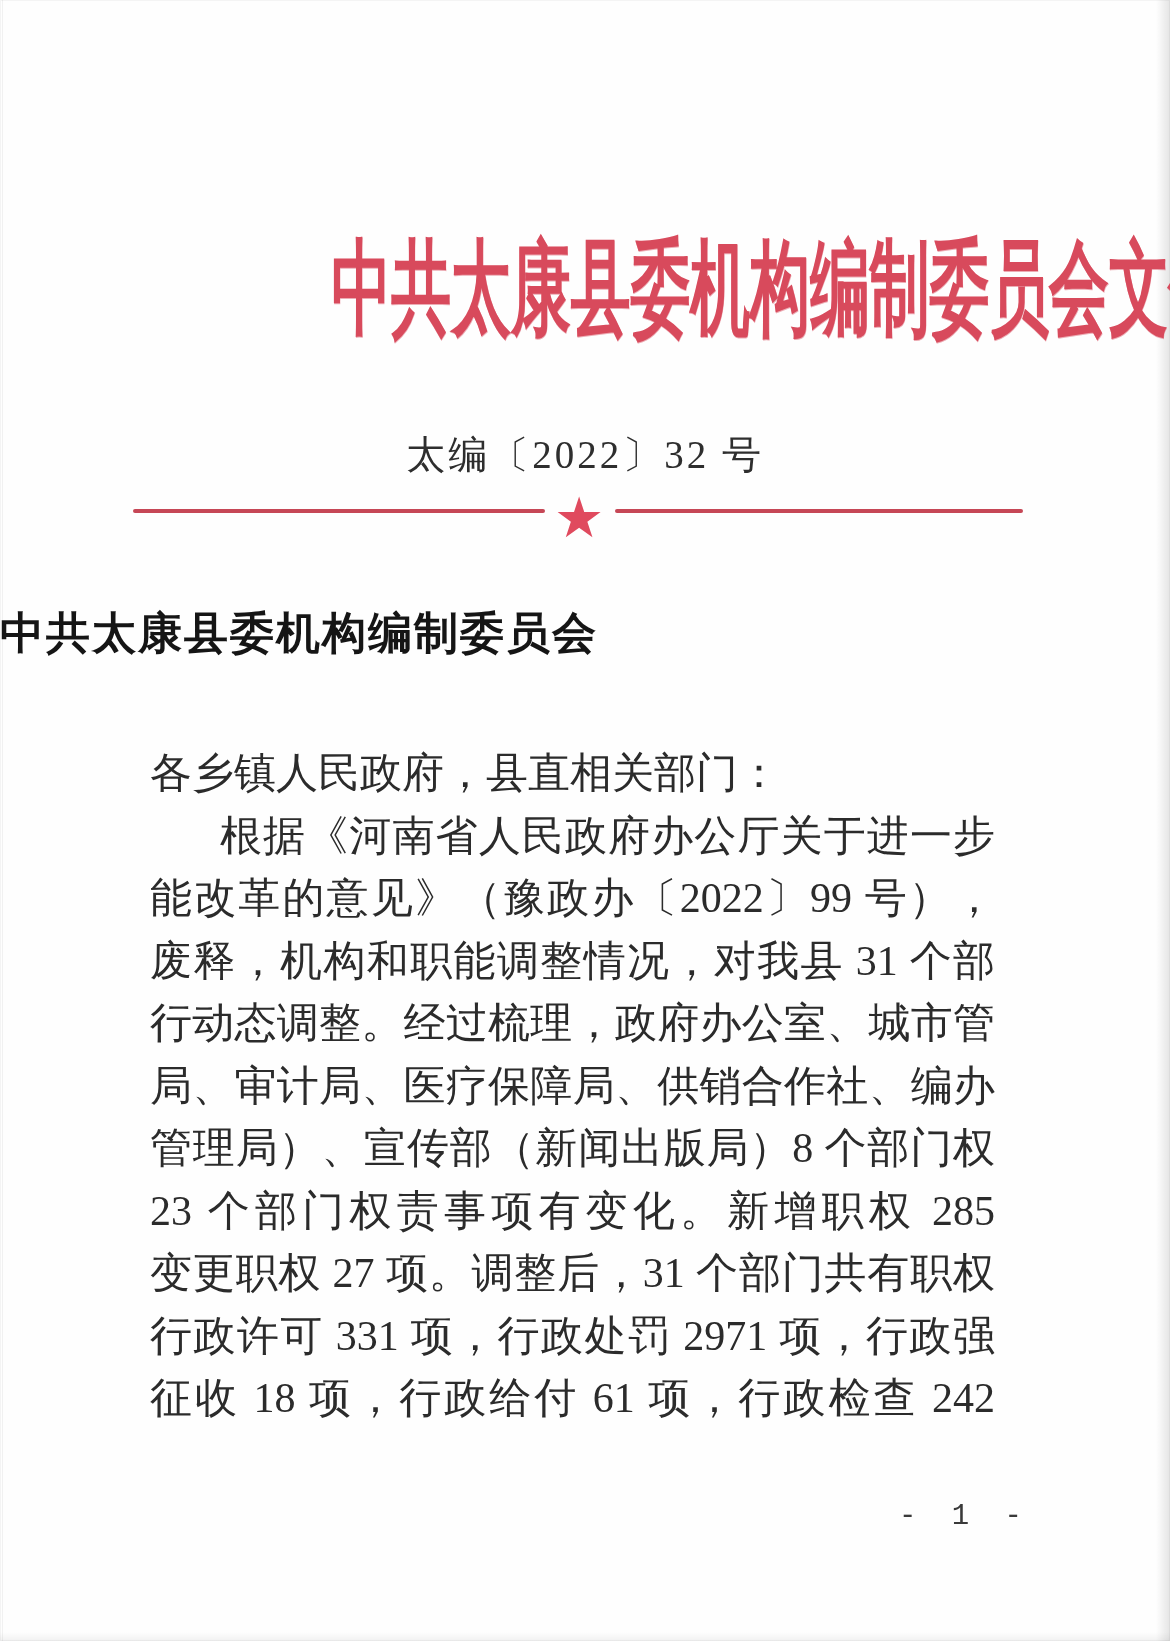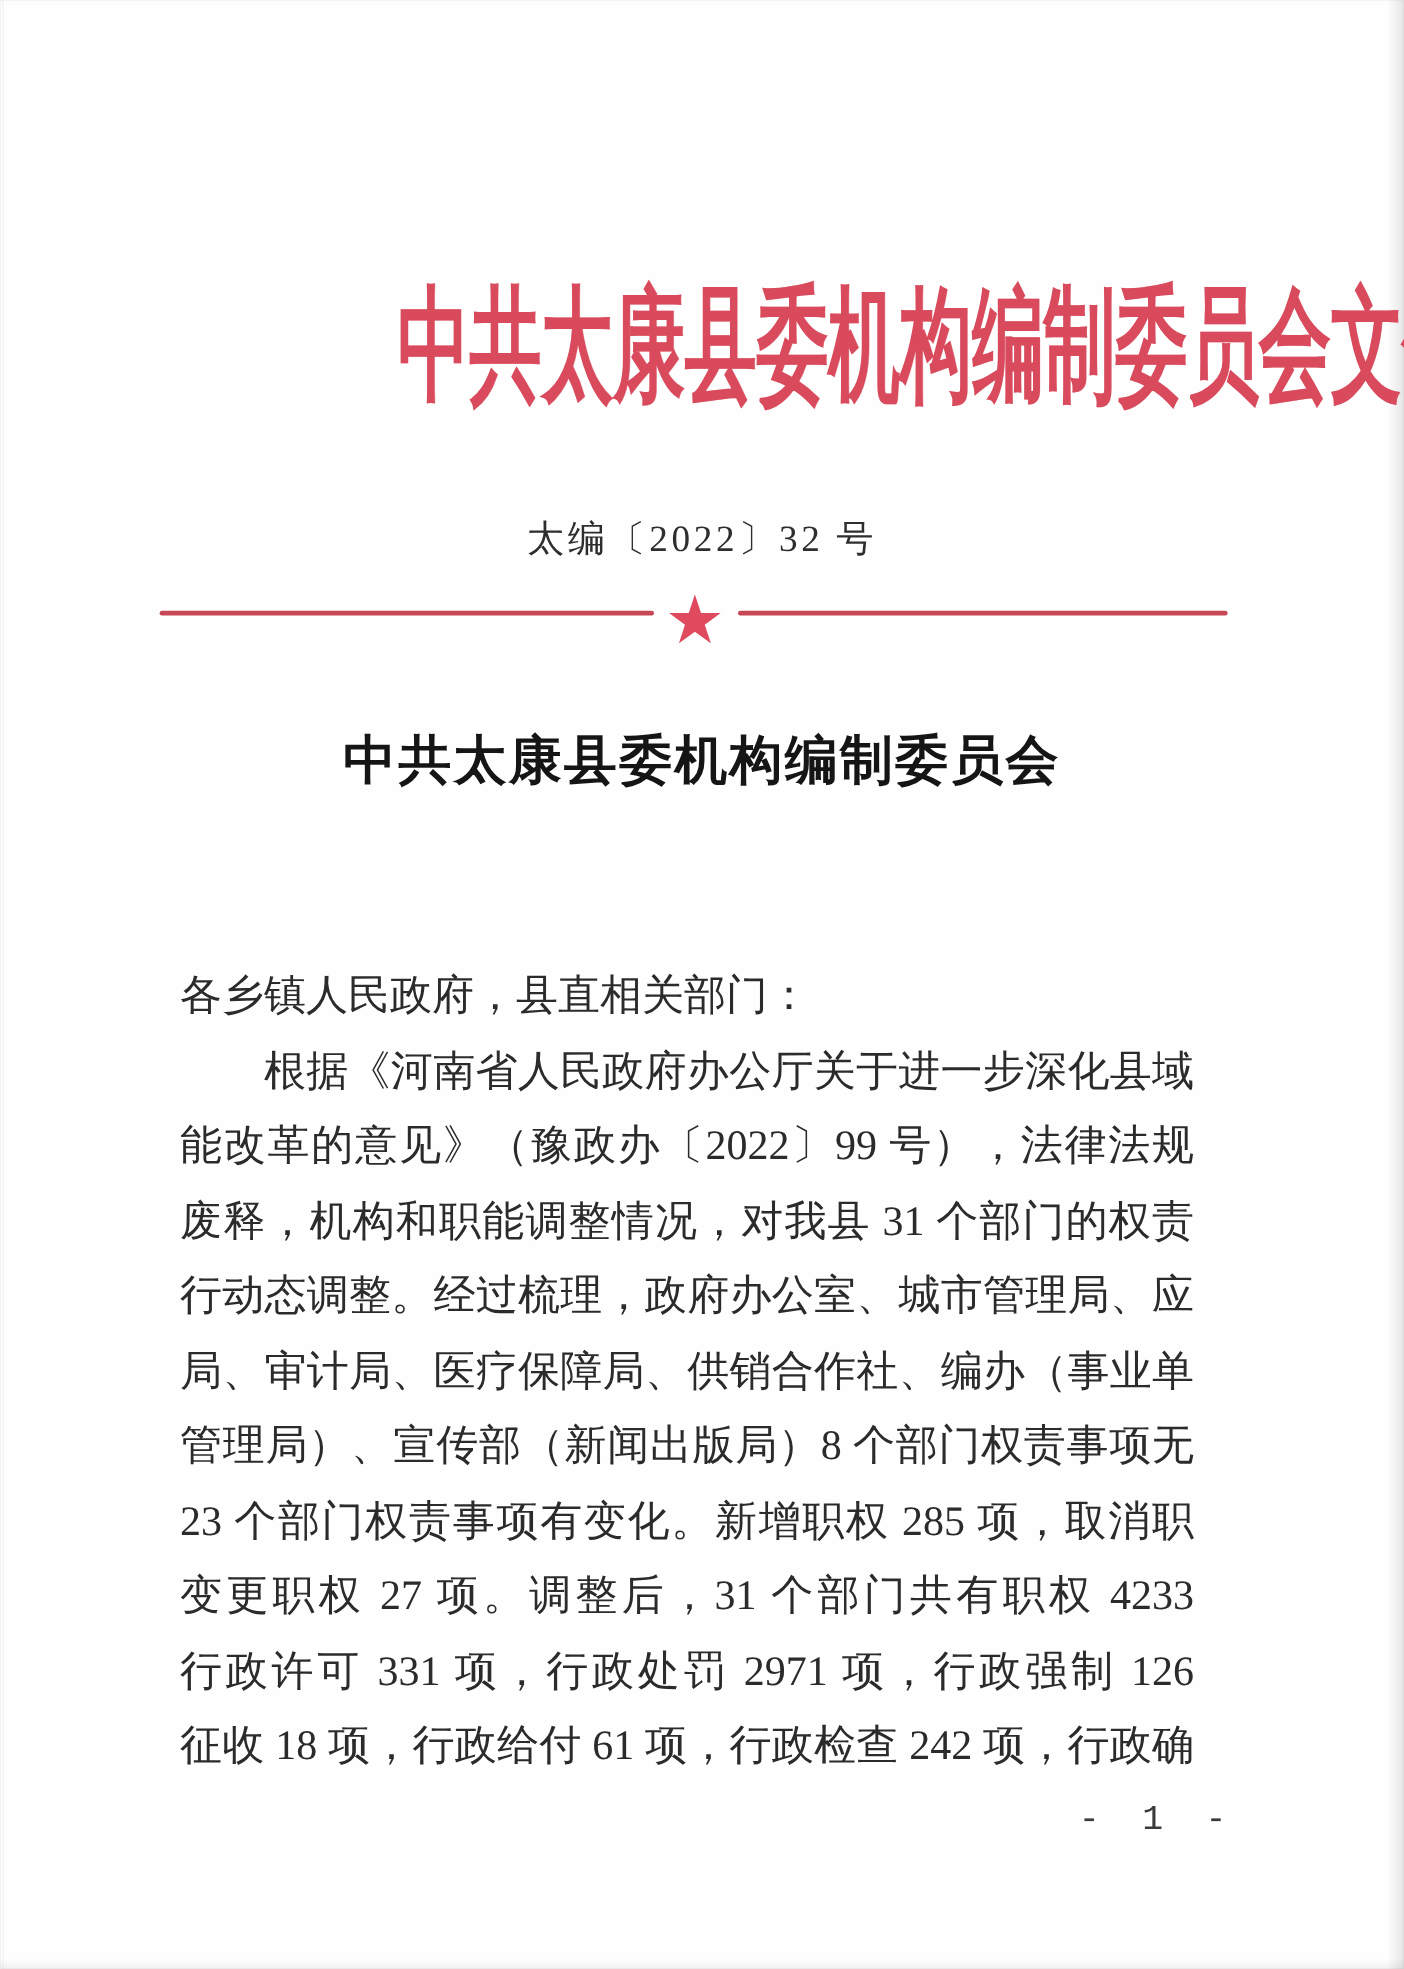--- a/index.html
+++ b/index.html
@@ -52,21 +52,21 @@
     letter-spacing: 0px;
     text-shadow: 0.5px 0.5px 0 rgba(216,74,92,0.45);
   }
 
   .doc-number {
     position: absolute;
     top: 428px;
     left: 0;
     width: 100%;
     text-align: center;
-    font-size: 31px;
+    font-size: 39px;
     letter-spacing: 3px;
     color: #2e2e2e;
   }
 
   .rule-seg {
     position: absolute;
     height: 4px;
     background: var(--rule-red, #c64756);
     border-radius: 2px;
   }
@@ -79,37 +79,36 @@
     font-size: 56px;
     line-height: 1;
     color: var(--star-red, #e04a5e);
     font-family: "DejaVu Sans", sans-serif;
   }
 
   .doc-title {
     position: absolute;
     left: 0;
     width: 100%;
-    text-align: center;
     font-size: 44px;
     line-height: 56px;
     font-weight: 700;
     letter-spacing: 2px;
     color: #151515;
   }
   .doc-title.line1 { top: 606px; }
   .doc-title.line2 { top: 666px; }
 
   .body-block {
     position: absolute;
     left: 150px;
-    top: 799px;
+    top: 742px;
     width: 845px;
     color: var(--text-color, #2b2b2b);
-    font-size: 35px;
+    font-size: 42px;
   }
   .body-line {
     line-height: 62.5px;
     height: 62.5px;
     white-space: nowrap;
   }
   .para .body-line {
     white-space: normal;
     text-align: justify;
     text-align-last: justify;

